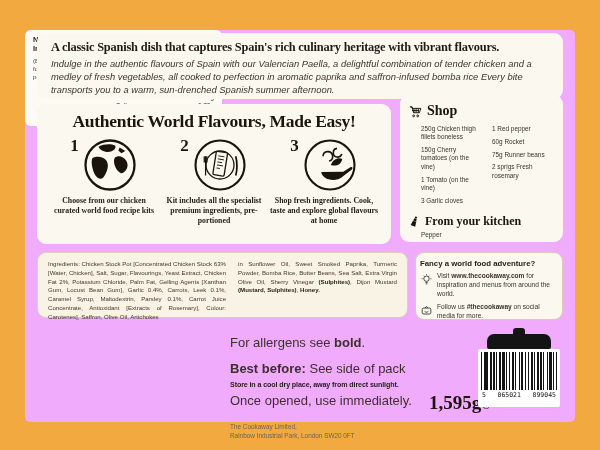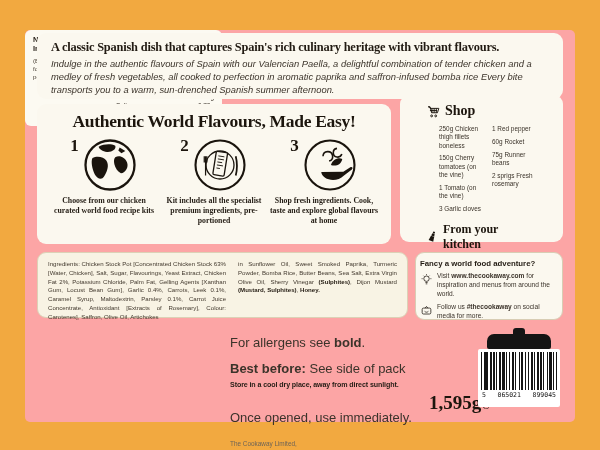--- a/index.html
+++ b/index.html
@@ -1,39 +1,39 @@
 <!DOCTYPE html>
 <html><head>
 <meta charset="utf-8">
 <style>
   html,body{margin:0;padding:0;}
   body{width:600px;height:450px;font-family:"Liberation Sans",sans-serif;}
   .canvas{position:relative;width:600px;height:450px;background:#F2A940;overflow:hidden;}
-  .sheet{position:absolute;left:25px;top:30px;width:550px;height:392px;background:#fca5a5;border-radius:5px;}
+  .sheet{position:absolute;left:25px;top:30px;width:550px;height:392px;background:#f0abfc;border-radius:5px;}
   .panel{position:absolute;background:#FBF8EF;border-radius:9px;box-sizing:border-box;}
   h1,h2,h3,h4,p,ul{margin:0;padding:0;}
   ul{list-style:none;}
 
   
   .top-panel{left:12px;top:3px;width:526px;height:66px;padding:7px 14px;}
   .headline{font-family:"Liberation Serif",serif;font-weight:700;font-size:12.4px;letter-spacing:-0.2px;color:#221B13;}
   .intro-desc{margin-top:3px;font-size:9.4px;line-height:1.38;color:#3B332A;font-style:italic;}
 
   
   .steps-card{left:12px;top:74px;width:354px;height:140px;text-align:center;}
   .steps-title{font-family:"Liberation Serif",serif;font-weight:700;font-size:17.5px;letter-spacing:-0.3px;color:#1C150D;margin-top:7px;}
   .steps-row{display:flex;justify-content:space-between;padding:0 12px;margin-top:5px;}
   .step{width:110px;}
   .step-top{display:flex;justify-content:center;align-items:flex-start;}
   .step-num{font-family:"Liberation Serif",serif;font-weight:700;font-size:17px;color:#1C150D;margin-right:3px;margin-top:-1px;}
   .step-icon svg{width:56px;height:56px;display:block;}
   .step-caption{font-family:"Liberation Serif",serif;font-weight:700;font-size:7.8px;line-height:1.3;color:#221B13;margin-top:3px;}
 
   
-  .shop-card{left:375px;top:65px;width:163px;height:147px;padding:8px 26px;}
+  .shop-card{left:375px;top:65px;width:163px;height:147px;padding:8px 8px;}
   .head{display:flex;align-items:center;gap:4px;}
   .head svg{display:block;}
   .shop-title{font-family:"Liberation Serif",serif;font-weight:700;font-size:14px;color:#1C150D;}
   .kitchen-title{font-family:"Liberation Serif",serif;font-weight:700;font-size:12px;color:#1C150D;}
   .shop-cols{display:flex;gap:8px;margin:6px 0 0 13px;}
   .shop-col{width:68px;}
   .shop-col li{font-size:6.4px;line-height:1.3;color:#3B332A;margin-bottom:4.5px;}
   .kitchen-head{margin-top:4px;}
   .kitchen-item{font-size:6.4px;color:#3B332A;margin:2px 0 0 13px;}
 
@@ -60,21 +60,21 @@
   .nut-note{font-size:6.1px;line-height:1.3;color:#4A4136;margin-top:3px;}
   .nut-table{flex:1;}
   .nut-row{display:flex;justify-content:space-between;font-size:6.4px;line-height:8.2px;color:#3B332A;}
 
   
   .mid-info{position:absolute;left:205px;top:302px;width:200px;color:#3B332A;}
   .mid-info p{font-size:13px;line-height:1.3;}
   .allergen{margin-top:3px;}
   .bb{margin-top:9px;}
   .store{margin-top:3px;font-weight:700;font-size:7.1px !important;letter-spacing:-0.1px;color:#241D15;}
-  .opened{margin-top:20px;}
+  .opened{margin-top:3px;}
   .addr{margin-top:12px;font-size:6.4px !important;color:#6E6456;line-height:1.45 !important;}
 
   
   .weight{position:absolute;left:404px;top:362px;font-family:"Liberation Serif",serif;font-weight:700;
     font-size:19px;color:#1C150D;}
   .emark{font-size:13px;font-weight:400;margin-left:1px;}
 
   
   .pot{position:absolute;left:453px;top:298px;width:82px;}
   .knob{width:12px;height:7px;background:#141414;margin:0 auto;border-radius:3px 3px 1px 1px;}

